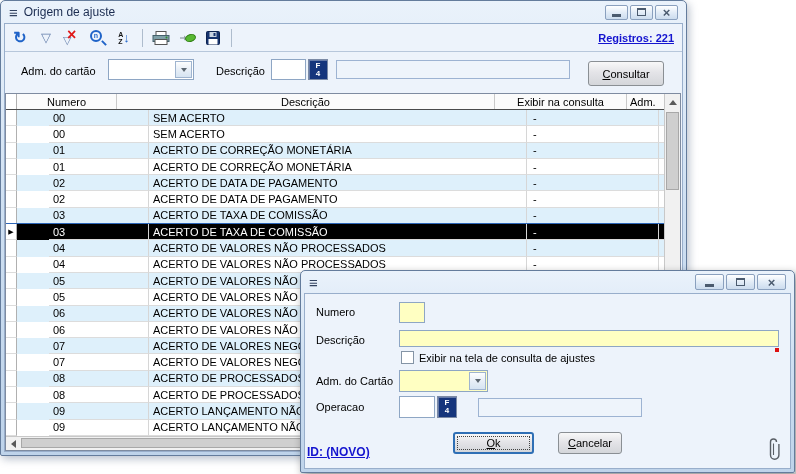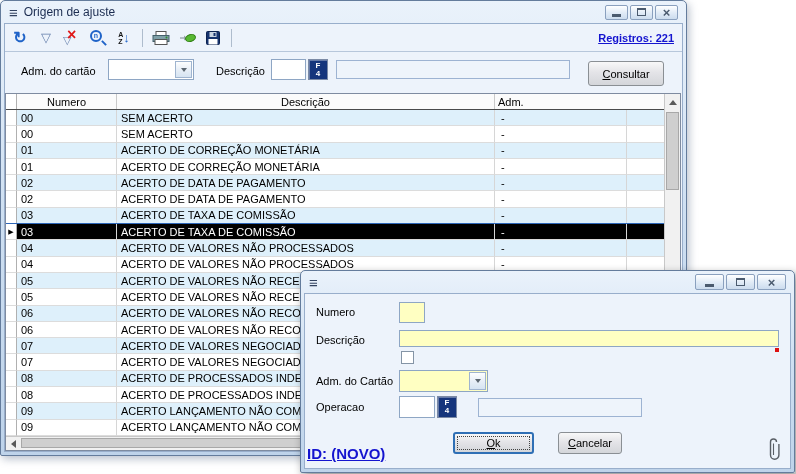--- a/index.html
+++ b/index.html
@@ -60,39 +60,39 @@
   .h-num { width:100px; }
   .h-desc { width:378px; }
   .h-exi { width:132px; }
   .h-adm { flex:1; justify-content:flex-start; padding-left:3px; border-right:none; }
   #grid-rows { position:absolute; top:16px; left:0; right:16px; bottom:14px; display:flex; flex-direction:column; overflow:hidden; }
   .grow { flex:1 1 0; display:flex; min-height:0; }
   .grow.alt { background:#def0fb; }
   .grow.sel { background:#000; color:#fff; outline:1px solid #2d66b8; }
   .gcell { display:flex; align-items:center; height:100%; border-right:1px solid #d6d6d6; border-bottom:1px solid #dcdcdc; overflow:hidden; white-space:nowrap; }
   .c-gut { width:11px; background:#fff; color:#000; border-right:1px solid #b0b0b0; justify-content:center; font-size:7px; }
-  .c-num { width:100px; padding-left:4px; }
+  .c-num { width:100px; padding-left:4px;margin-left:32px; }
   .c-desc { width:378px; padding-left:4px; }
   .c-exi { width:132px; padding-left:6px; }
   .c-adm { flex:1; border-right:none; }
   .vscroll { position:absolute; top:0; right:0; width:16px; bottom:14px; background:#f1f1f1; border-left:1px solid #c8c8c8; }
   .varrow { position:absolute; top:0; left:0; right:0; height:16px; display:flex; align-items:center; justify-content:center; cursor:pointer; }
   .tri-up { width:0; height:0; border-left:4px solid transparent; border-right:4px solid transparent; border-bottom:5px solid #5a5a5a; }
   .vthumb { position:absolute; top:18px; left:1px; right:1px; height:78px; background:#cfcfcf; border:1px solid #a8a8a8; cursor:pointer; }
   .hscroll { position:absolute; left:0; bottom:0; right:16px; height:14px; background:#f1f1f1; border-top:1px solid #c8c8c8; }
   .harrow { position:absolute; left:0; top:0; bottom:0; width:14px; display:flex; align-items:center; justify-content:center; cursor:pointer; }
   .tri-left { width:0; height:0; border-top:4px solid transparent; border-bottom:4px solid transparent; border-right:5px solid #5a5a5a; }
   .hthumb { position:absolute; left:15px; top:1px; height:10px; width:574px; background:#cfcfcf; border:1px solid #a8a8a8; cursor:pointer; }
   .gcorner { position:absolute; right:0; bottom:0; width:16px; height:14px; background:#f1f1f1; }
 
   
   .win-dlg { left:300px; top:270px; width:495px; height:203px; z-index:10; box-shadow:3px 4px 10px rgba(0,0,0,.45); }
   .win-dlg .client { height:176px; }
   .chkbox { position:absolute; width:13px; height:13px; background:#fff; border:1px solid #8494a6; cursor:pointer; }
-  .link { position:absolute; font-size:15px; font-weight:bold; color:#1414cf; text-decoration:underline; cursor:pointer; }
+  .link { position:absolute; font-size:12px; font-weight:bold; color:#1414cf; text-decoration:underline; cursor:pointer; }
   .redmark { position:absolute; width:4px; height:4px; background:#dd1111; }
   .paperclip { position:absolute; }
 </style>
 </head>
 <body>
 
 <div class="stage">
 
   <div class="win win-main">
     <div class="titlebar">
@@ -180,20 +180,21 @@
         </div>
         <div class="fld-ro" style="left:331px; top:7px; width:234px; height:19px;"></div>
         <div class="btn" style="left:583px; top:8px; width:76px; height:25px;"><u>C</u>onsultar</div>
       </div>
 
       <div class="grid">
         <div class="ghead">
           <div class="hcell h-gut"></div>
           <div class="hcell h-num">Numero</div>
           <div class="hcell h-desc">Descrição</div>
+          <div class="hcell h-exi">Exibir na consulta</div>
           <div class="hcell h-adm">Adm.</div>
         </div>
         <div id="grid-rows">
             <div class="grow alt">
               <div class="gcell c-gut"></div>
               <div class="gcell c-num">00</div>
               <div class="gcell c-desc">SEM ACERTO</div>
               <div class="gcell c-exi">-</div>
               <div class="gcell c-adm"></div>
             </div>
@@ -367,20 +368,21 @@
     <div class="client">
 
       <span class="flabel" style="left:11px; top:12px;">Numero</span>
       <input class="txt txt-yellow" style="left: 94px; top: 8px; width: 26px; height: 21px;" value="">
 
       <span class="flabel" style="left:11px; top:40px;">Descrição</span>
       <input class="txt txt-yellow" style="left: 94px; top: 36px; width: 380px; height: 17px;" value="">
       <div class="redmark" style="left:470px; top:54px;"></div>
 
       <div class="chkbox" style="left:96px; top:57px;"></div>
+      <span class="flabel" style="left:114px; top:58px;">Exibir na tela de consulta de ajustes</span>
 
       <span class="flabel" style="left:11px; top:81px;">Adm. do Cartão</span>
       <div class="combo txt-yellow" style="left:94px; top:76px; width:89px; height:22px; position:absolute; background:#ffffc2;">
         <span></span>
         <div class="cbtn">
             <span class="chev"></span>
           </div>
       </div>
 
       <span class="flabel" style="left:11px; top:107px;">Operacao</span>

